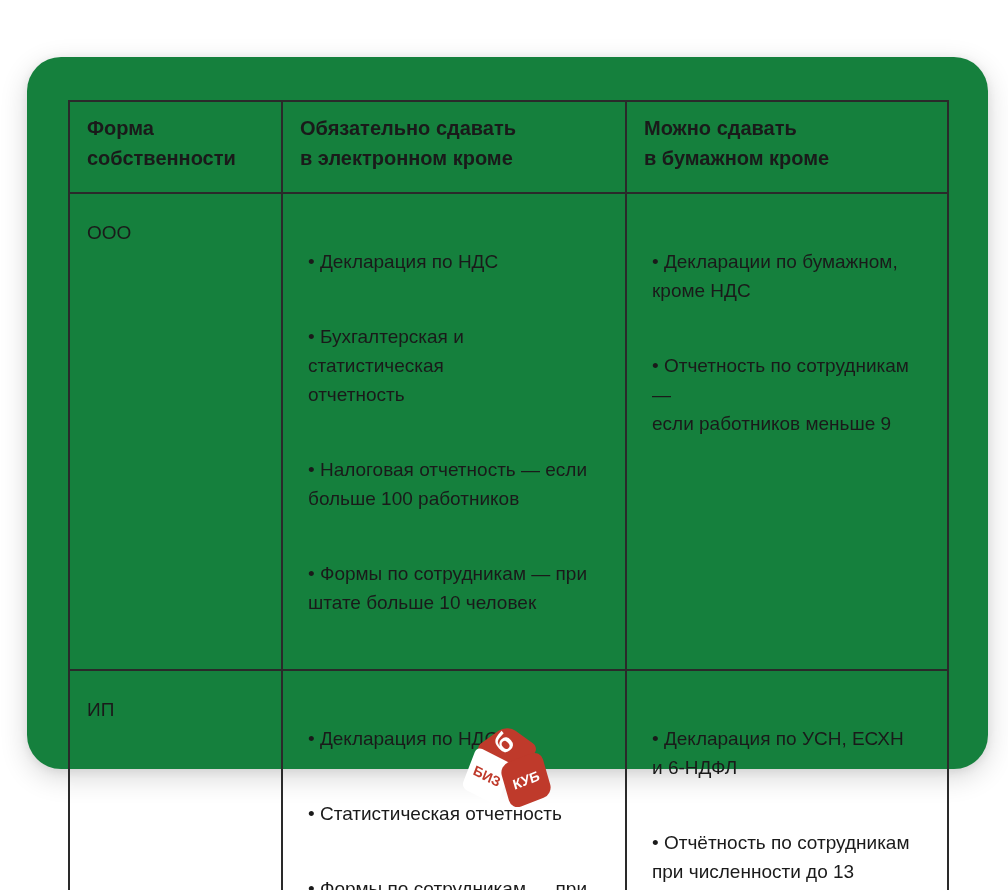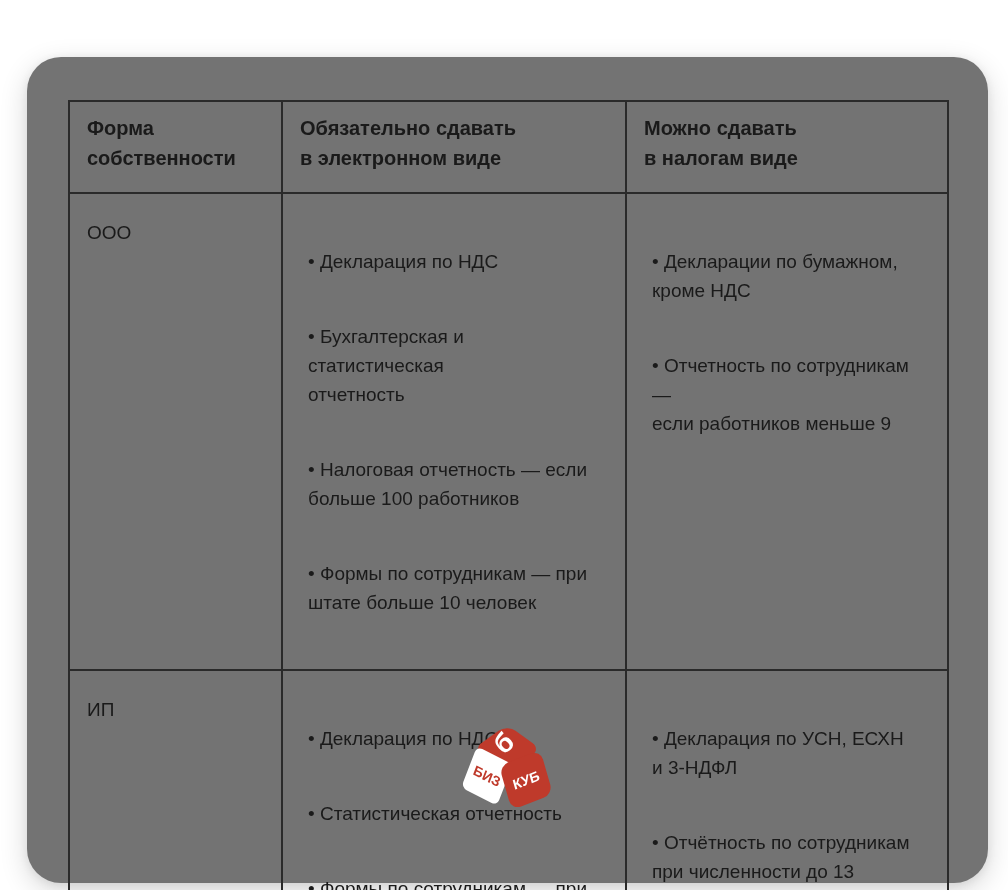--- a/index.html
+++ b/index.html
@@ -9,22 +9,22 @@
     width: 1008px; height: 890px;
     background: #ffffff;
     font-family: "Liberation Sans", sans-serif;
     color: var(--ink);
     overflow: hidden;
     position: relative;
   }
   .card {
     position: absolute;
     left: 27px; top: 57px;
-    width: 961px; height: 826px;
-    background: #737373;
+    width: 961px; height: 712px;
+    background: #15803d;
     border-radius: 34px;
     box-shadow: 0 8px 28px rgba(0,0,0,0.16), 0 2px 10px rgba(0,0,0,0.07);
   }
   .table-area { position: absolute; left: 41px; top: 43px; }
   table {
     border-collapse: collapse;
     table-layout: fixed;
     width: 879px;
   }
   th, td {
@@ -108,23 +108,23 @@
       <colgroup>
         <col style="width:213px">
         <col style="width:344px">
         <col style="width:322px">
       </colgroup>
       <thead>
         <tr class="hdr">
           <th>Форма
 собственности</th>
           <th>Обязательно сдавать
-в электронном виде</th>
+в электронном кроме</th>
           <th>Можно сдавать
-в налогам виде</th>
+в бумажном кроме</th>
         </tr>
       </thead>
       <tbody>
         <tr class="row-1">
           <td>ООО</td>
           <td>
             <p>• Декларация по НДС</p>
             <p>• Бухгалтерская и статистическая
 отчетность</p>
             <p>• Налоговая отчетность — если
@@ -142,21 +142,21 @@
         <tr class="row-2">
           <td>ИП</td>
           <td>
             <p>• Декларация по НДС</p>
             <p>• Статистическая отчетность</p>
             <p>• Формы по сотрудникам — при
 штате больше 10 человек</p>
           </td>
           <td>
             <p>• Декларация по УСН, ЕСХН
-и 3-НДФЛ</p>
+и 6-НДФЛ</p>
             <p>• Отчётность по сотрудникам
 при численности до 13 человек</p>
           </td>
         </tr>
       </tbody>
     </table>
   </div>
 
   <div class="logo-row">
     <div class="cube">

